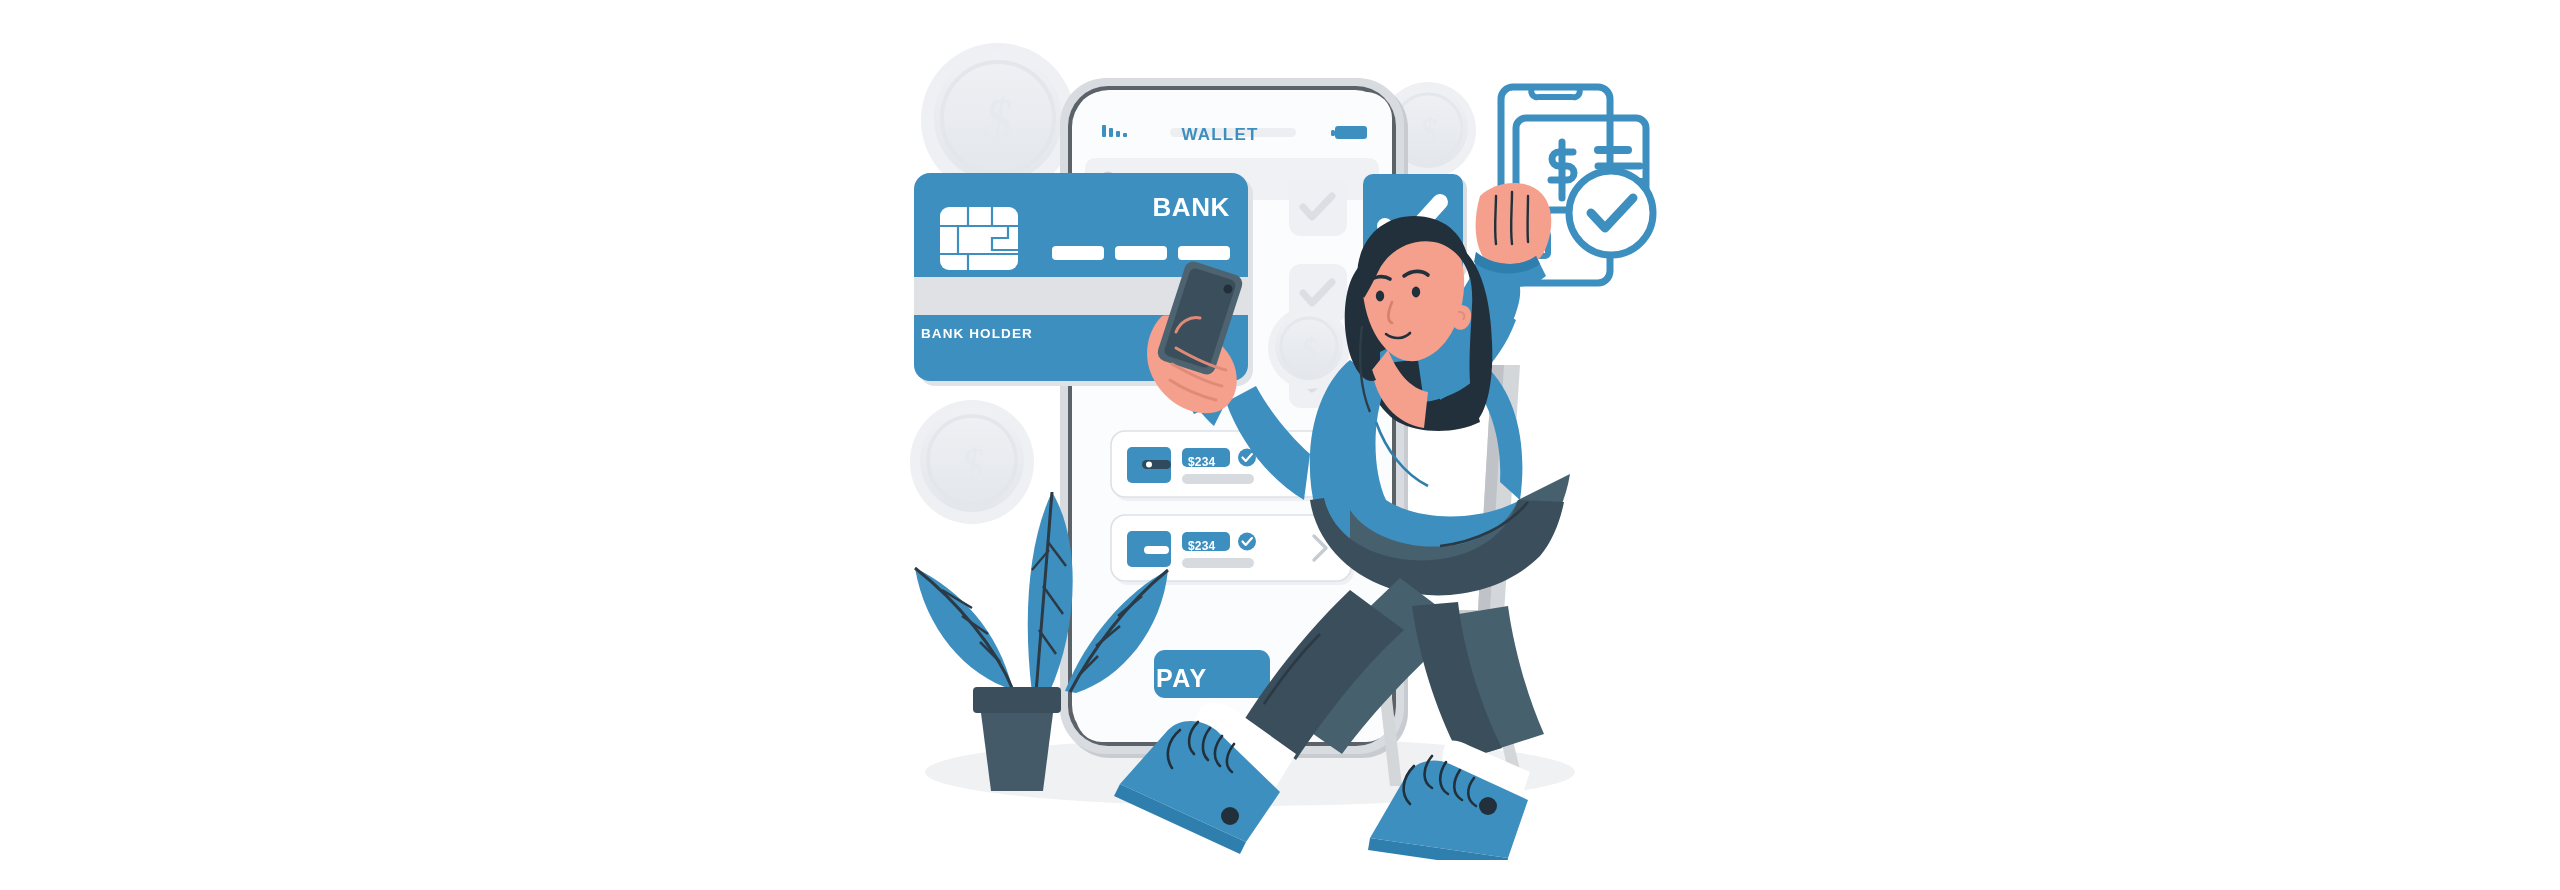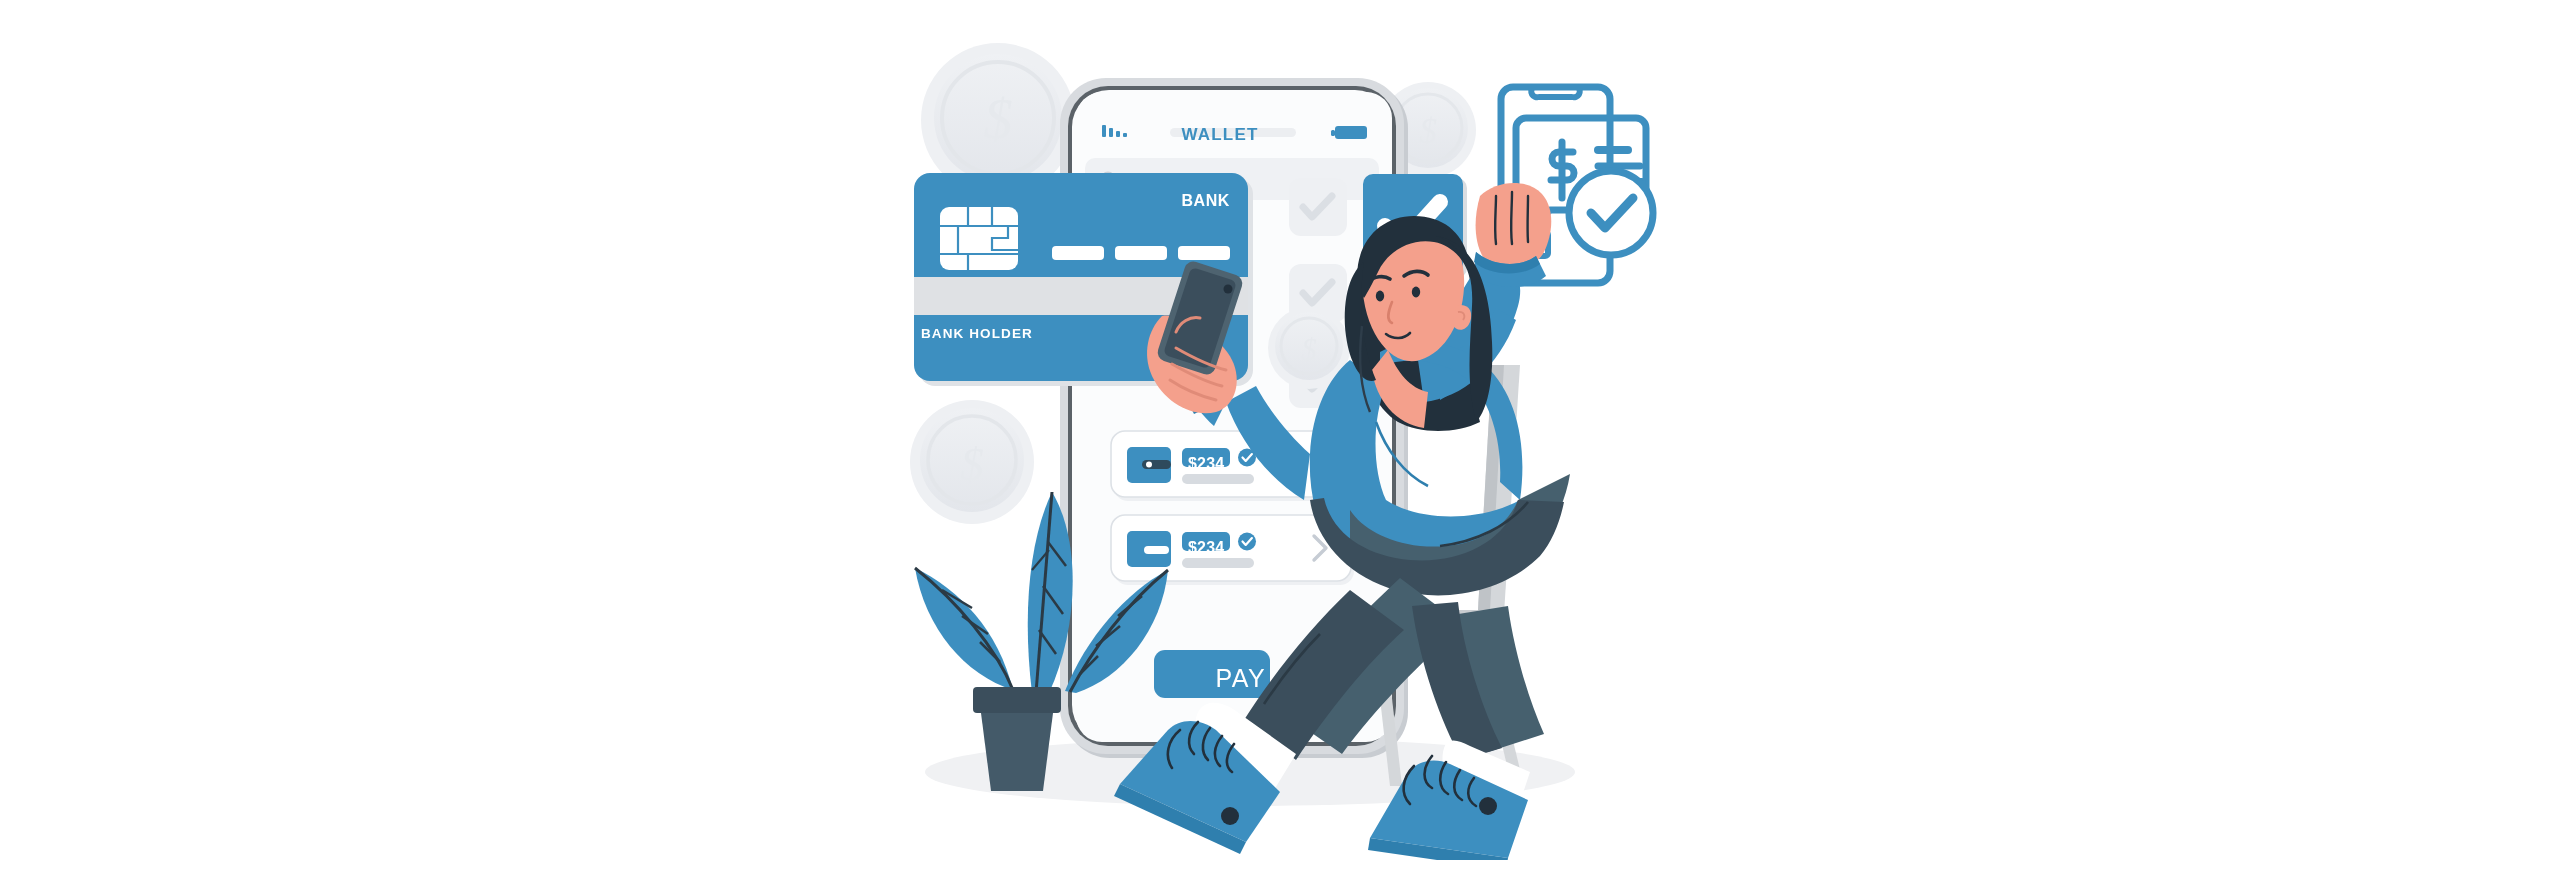--- a/index.html
+++ b/index.html
@@ -27,36 +27,36 @@
 
   .wallet-title {
     left: 190px; top: 95px; width: 300px;
     text-align: center;
     font-size: 17px; font-weight: bold; letter-spacing: 1.2px;
     color: #3d8fc0;
   }
   .bank-label {
     left: 230px; top: 162px; width: 120px;
     text-align: right;
-    font-size: 16px; font-weight: bold; letter-spacing: 0.6px;
+    font-size: 26px; font-weight: bold; letter-spacing: 0.6px;
     color: #ffffff;
   }
   .cardholder-label {
     left: 41px; top: 296px;
     font-size: 13.5px; font-weight: bold; letter-spacing: 1.1px;
     color: #ffffff;
   }
   .pay-label {
     left: 276px; top: 634px; width: 110px;
-    text-align: right;
-    font-size: 25px; font-weight: normal; letter-spacing: 1.4px;
+    text-align: left;
+    font-size: 25px; font-weight: bold; letter-spacing: 1.4px;
     color: #ffffff;
   }
   .amt {
-    font-size: 16px; font-weight: bold; letter-spacing: 0.2px;
+    font-size: 12px; font-weight: bold; letter-spacing: 0.2px;
     color: #ffffff;
   }
   .amt1 { left: 308px; top: 425px; }
   .amt2 { left: 308px; top: 509px; }
 </style>
 </head>
 <body>
 
 <div id="stage">
   <div id="illus">

